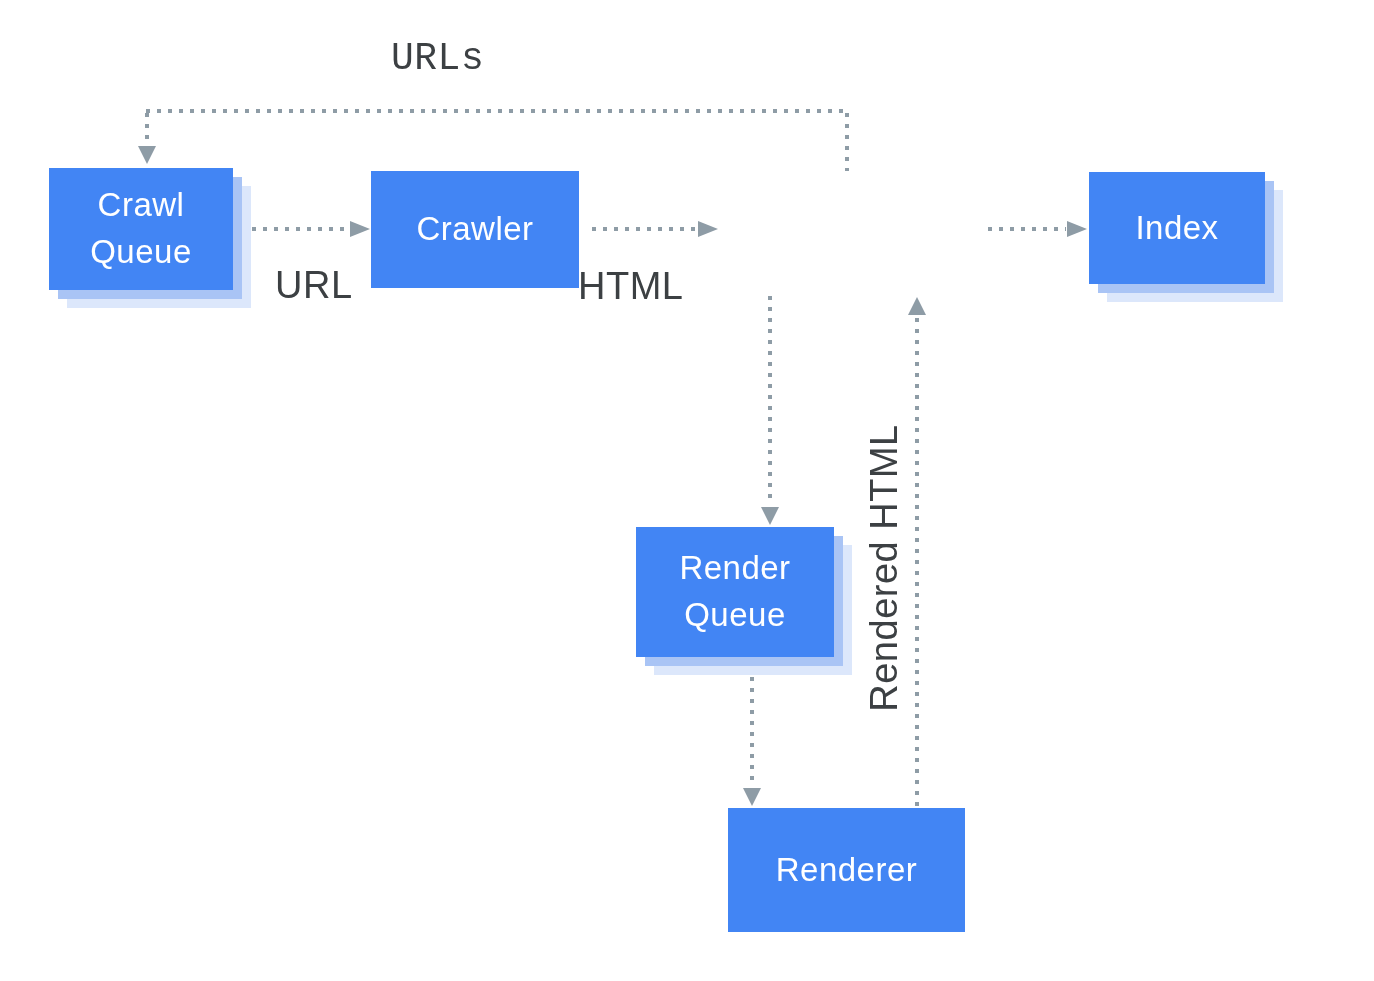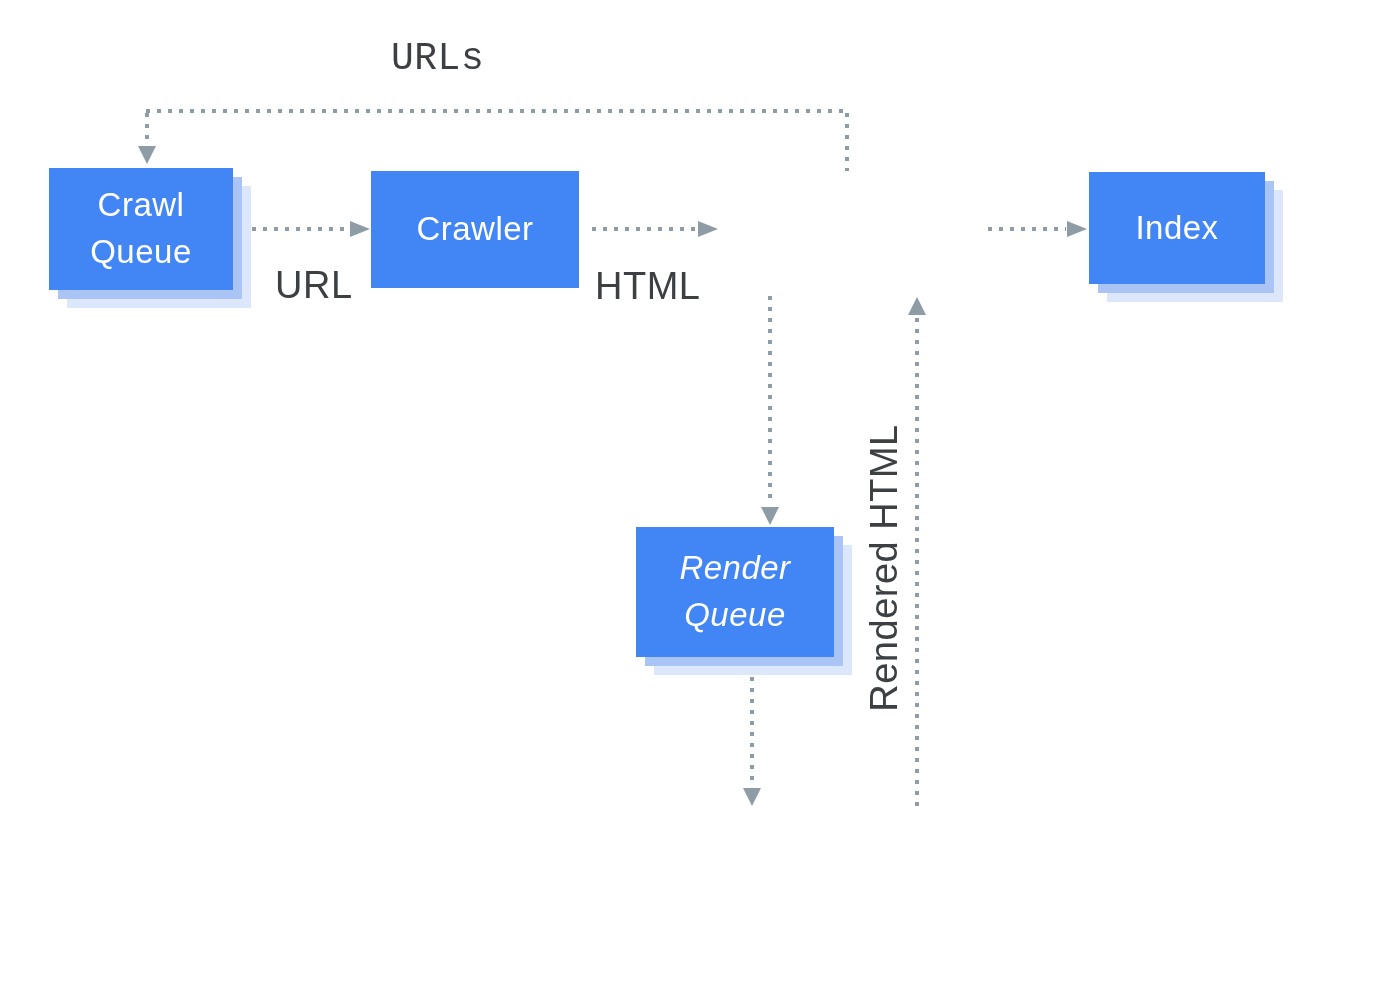--- a/index.html
+++ b/index.html
@@ -37,21 +37,21 @@
     line-height: 1.42;
     letter-spacing: 0.5px;
   }
   .node.shadowed {
     box-shadow: 9px 9px 0 0 var(--shadow-mid), 18px 18px 0 0 var(--shadow-light);
   }
   .node-crawl-queue  { left: 49px;   top: 168px; width: 184px; height: 122px; }
   .node-crawler      { left: 371px;  top: 171px; width: 208px; height: 117px; }
   .node-processing   { left: 720px;  top: 172px; width: 257px; height: 115px; }
   .node-index        { left: 1089px; top: 172px; width: 176px; height: 112px; }
-  .node-render-queue { left: 636px;  top: 527px; width: 198px; height: 130px; padding: 0 18px; font-style: italic; }
+  .node-render-queue { left: 636px;  top: 527px; width: 198px; height: 130px; padding: 0 18px; }
   .node-renderer     { left: 728px;  top: 808px; width: 237px; height: 124px; }
 
   
   .dot-h {
     position: absolute;
     height: 4px;
     background-image: repeating-linear-gradient(to right,
       var(--connector) 0, var(--connector) 4px, transparent 4px, transparent 11px);
   }
   .dot-v {
@@ -100,21 +100,21 @@
     position: absolute;
     color: var(--label-text);
     font-size: 38px;
     font-weight: 500;
     line-height: 1;
     white-space: nowrap;
     letter-spacing: 0.5px;
   }
   .l-urls { left: 391px; top: 40px; font-family: Liberation Mono, monospace; }
   .l-url  { left: 275px; top: 266px; text-align: center; }
-  .l-html { left: 595px; top: 267px; }
+  .l-html { left: 578px; top: 267px; }
   .l-rendered-html {
     left: 884px; top: 568px;
     transform: translate(-50%, -50%) rotate(-90deg);
   }
 </style>
 </head>
 <body>
 
 <div class="stage">
 
@@ -155,14 +155,17 @@
 
 
   <div class="node shadowed node-index">
     <span>Index</span>
   </div>
 
   <div class="node shadowed node-render-queue">
     <span>Render Queue</span>
   </div>
 
+  <div class="node node-renderer">
+    <span>Renderer</span>
+  </div>
 
 </div>
 
 </body></html>

